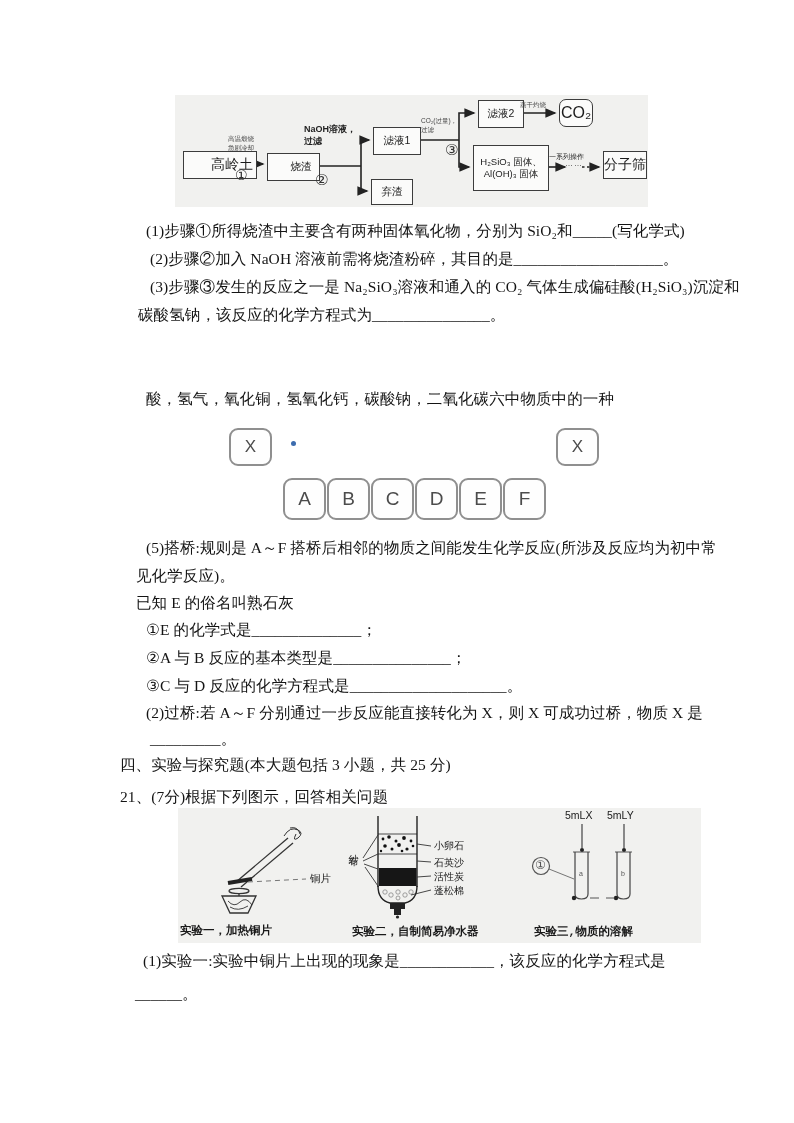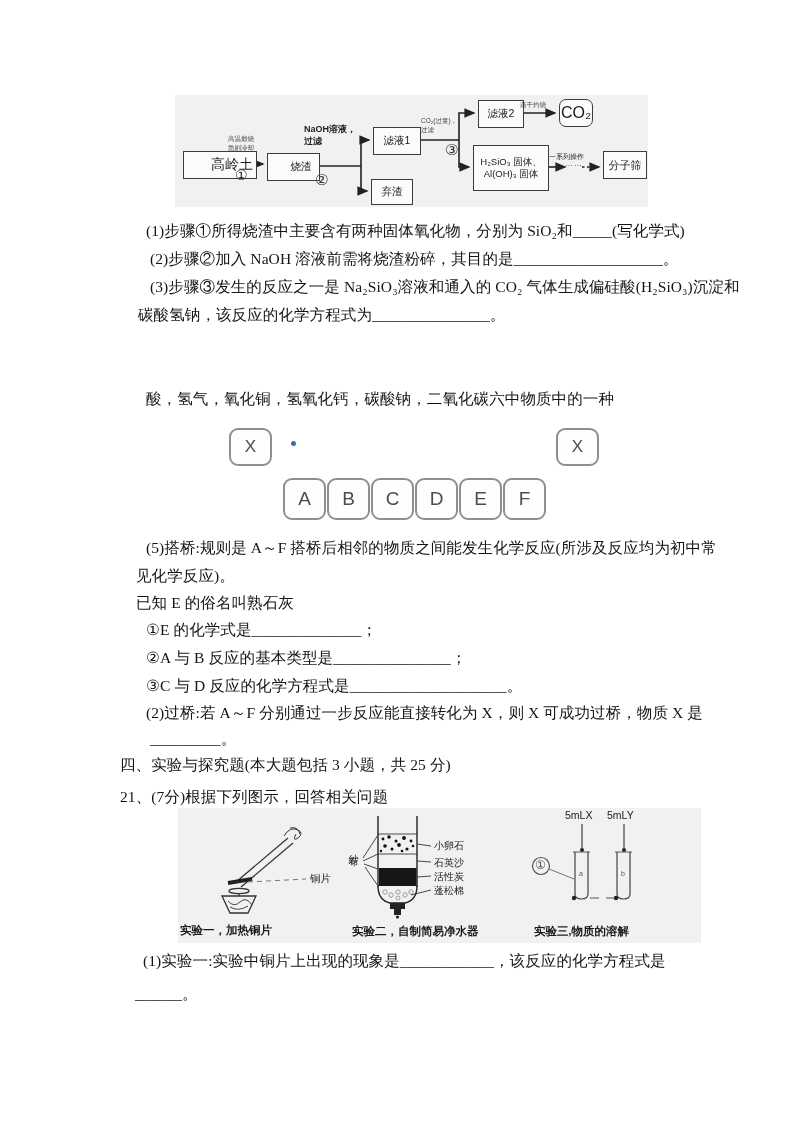--- a/index.html
+++ b/index.html
@@ -14,21 +14,21 @@
   .flabel{ position:absolute; font-family:"Liberation Sans","DejaVu Sans",sans-serif; color:#222; white-space:pre; }
   .stepnum { position:absolute; font-family:"Liberation Sans","DejaVu Sans",sans-serif; color:#333; }
   .keybox{ position:absolute; border:2px solid #8f8f8f; border-radius:9px; background:#fefefe;
            display:flex; align-items:center; justify-content:center;
            font-family:"Liberation Sans","DejaVu Sans",sans-serif; color:#4c4c4c; }
   .abox  { border:2px solid #8f8f8f; border-radius:9px; background:#fefefe; width:39px; height:38px;
            display:flex; align-items:center; justify-content:center; margin-left:1px;
            font-family:"Liberation Sans","DejaVu Sans",sans-serif; font-size:19px; color:#4c4c4c; }
   .inkdot{ position:absolute; width:5px; height:5px; border-radius:50%; background:#3c6cae; }
   .caption{ position:absolute; font-size:11.5px; font-weight:bold; color:#1a1a1a;
-            font-family:Liberation Serif, serif; white-space:pre; }
+            font-family:Liberation Mono, monospace; white-space:pre; }
   .smalllabel{ position:absolute; font-size:10px; color:#1a1a1a;
             font-family:"Liberation Sans","DejaVu Sans",sans-serif; white-space:pre; }
   .vert { writing-mode:vertical-rl; letter-spacing:2px; }
   svg { position:absolute; left:0; top:0; }
 </style>
 </head>
 <body>
 
 <div class="page">
 
@@ -57,21 +57,21 @@
     <div class="node" style="left:8px; top:56px; width:48px; height:26px; font-size:14px;padding-left:24px;">高岭土</div>
     <div class="node" style="left:92px; top:58px; width:36px; height:26px; font-size:10.5px;padding-left:15px;">烧渣</div>
     <div class="node" style="left:198px; top:32px; width:46px; height:26px; font-size:10.5px;">滤液1</div>
     <div class="node" style="left:196px; top:84px; width:40px; height:24px; font-size:10.5px;">弃渣</div>
     <div class="node" style="left:303px; top:5px; width:44px; height:26px; font-size:10.5px;">滤液2</div>
     <div class="node" style="left:384px; top:4px; width:32px; height:26px; font-size:16px;border-radius:7px;">CO₂</div>
     <div class="node node2" style="left:298px; top:50px; width:74px; height:44px; font-size:9.5px;">
       <span>H₂SiO₃ 固体、</span>
       <span>Al(OH)₃ 固体</span>
     </div>
-    <div class="node" style="left:428px; top:56px; width:42px; height:26px; font-size:11px;">分子筛</div>
+    <div class="node" style="left:428px; top:56px; width:42px; height:26px; font-size:14px;">分子筛</div>
 
     <div class="flabel" style="left:53px; top:40px; font-size:6.5px; color:#444;">高温煅烧</div>
     <div class="flabel" style="left:53px; top:49px; font-size:6.5px; color:#444;">急剧冷却</div>
     <div class="stepnum" style="left:60px; top:72px; font-size:14px;">①</div>
 
     <div class="flabel" style="left:129px; top:28px; font-size:9px; font-weight:bold;">NaOH溶液，</div>
     <div class="flabel" style="left:129px; top:40px; font-size:9px; font-weight:bold;">过滤</div>
     <div class="stepnum" style="left:140px; top:76px; font-size:15px;">②</div>
 
     <div class="flabel" style="left:246px; top:22px; font-size:6.5px; color:#444;">CO₂(过量)，</div>

